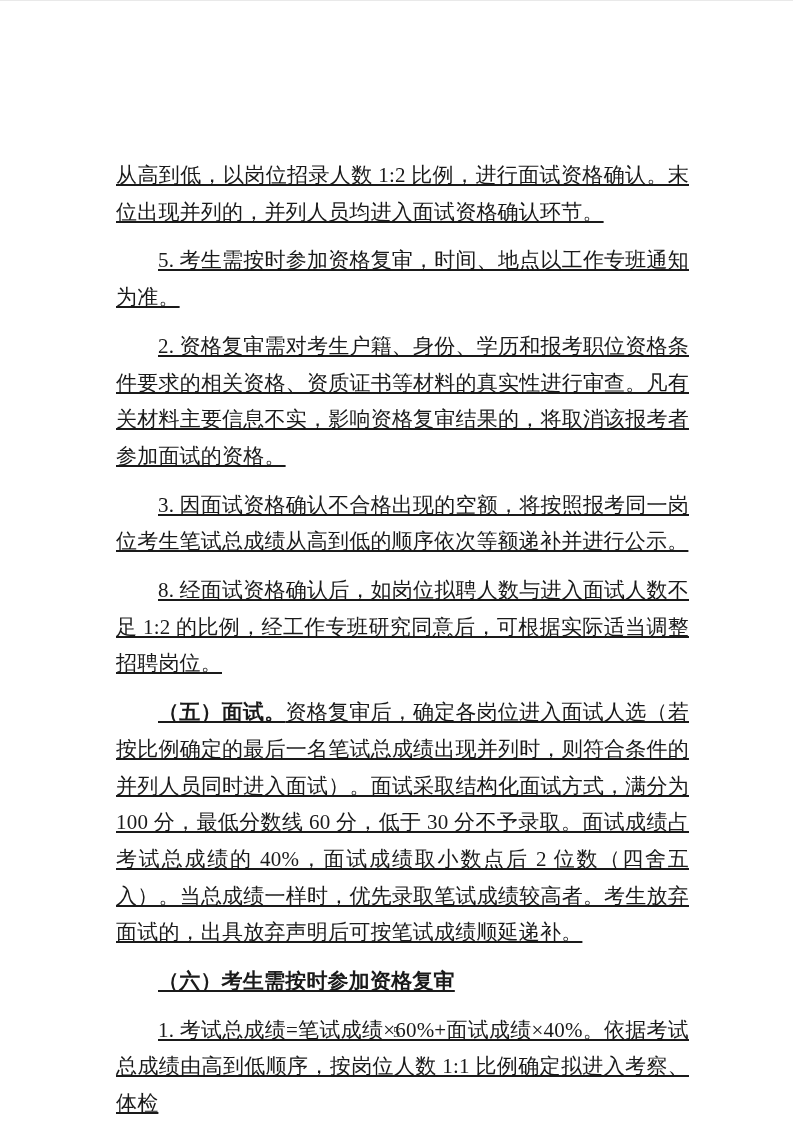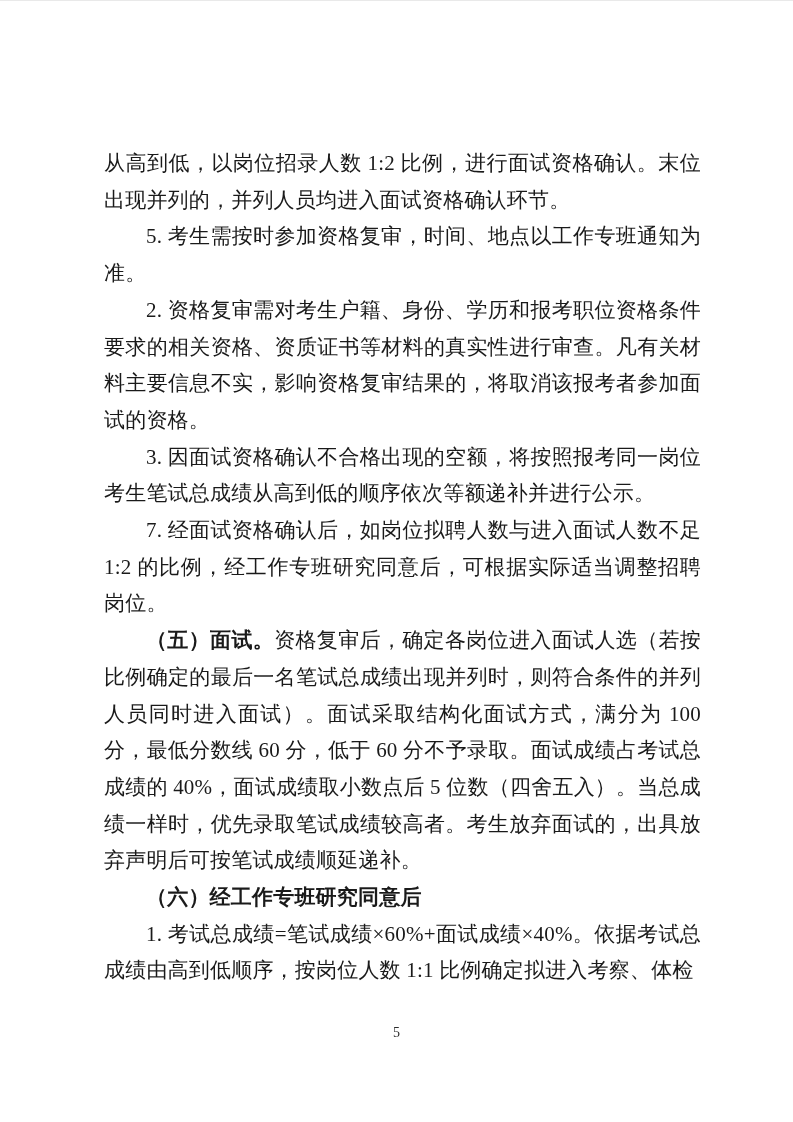--- a/index.html
+++ b/index.html
@@ -24,22 +24,23 @@
     left: 104px;
     top: 144px;
     width: 597px;
     font-size: 21px;
     line-height: 36.7px;
     text-align: justify;
     text-justify: inter-ideograph;
     letter-spacing: 0.2px;
   }
   .para {
-    margin: 0;
+    margin: 12px;
     padding: 0;
+    text-decoration: underline;
   }
   .para.indent { text-indent: 2em; }
   .bold { font-weight: 700; }
   .page-number {
     position: absolute;
     left: 0;
     right: 0;
     top: 1024px;
     text-align: center;
     font-size: 14px;
@@ -55,25 +56,25 @@
   <div class="content">
 
     <p class="para">从高到低，以岗位招录人数 1:2 比例，进行面试资格确认。末位出现并列的，并列人员均进入面试资格确认环节。</p>
 
     <p class="para indent">5. 考生需按时参加资格复审，时间、地点以工作专班通知为准。</p>
 
     <p class="para indent">2. 资格复审需对考生户籍、身份、学历和报考职位资格条件要求的相关资格、资质证书等材料的真实性进行审查。凡有关材料主要信息不实，影响资格复审结果的，将取消该报考者参加面试的资格。</p>
 
     <p class="para indent">3. 因面试资格确认不合格出现的空额，将按照报考同一岗位考生笔试总成绩从高到低的顺序依次等额递补并进行公示。</p>
 
-    <p class="para indent">7. 经面试资格确认后，如岗位拟聘人数与进入面试人数不足 1:2 的比例，经工作专班研究同意后，可根据实际适当调整招聘岗位。</p>
+    <p class="para indent">8. 经面试资格确认后，如岗位拟聘人数与进入面试人数不足 1:2 的比例，经工作专班研究同意后，可根据实际适当调整招聘岗位。</p>
 
-    <p class="para indent"><span class="bold">（五）面试。</span><span>资格复审后，确定各岗位进入面试人选（若按比例确定的最后一名笔试总成绩出现并列时，则符合条件的并列人员同时进入面试）。面试采取结构化面试方式，满分为 100 分，最低分数线 60 分，低于 60 分不予录取。面试成绩占考试总成绩的 40%，面试成绩取小数点后 5 位数（四舍五入）。当总成绩一样时，优先录取笔试成绩较高者。考生放弃面试的，出具放弃声明后可按笔试成绩顺延递补。</span></p>
+    <p class="para indent"><span class="bold">（五）面试。</span><span>资格复审后，确定各岗位进入面试人选（若按比例确定的最后一名笔试总成绩出现并列时，则符合条件的并列人员同时进入面试）。面试采取结构化面试方式，满分为 100 分，最低分数线 60 分，低于 30 分不予录取。面试成绩占考试总成绩的 40%，面试成绩取小数点后 2 位数（四舍五入）。当总成绩一样时，优先录取笔试成绩较高者。考生放弃面试的，出具放弃声明后可按笔试成绩顺延递补。</span></p>
 
-    <p class="para indent bold">（六）经工作专班研究同意后</p>
+    <p class="para indent bold">（六）考生需按时参加资格复审</p>
 
     <p class="para indent">1. 考试总成绩=笔试成绩×60%+面试成绩×40%。依据考试总成绩由高到低顺序，按岗位人数 1:1 比例确定拟进入考察、体检</p>
 
   </div>
 
   <div class="page-number">5</div>
 
 </div>
 
 </body></html>

